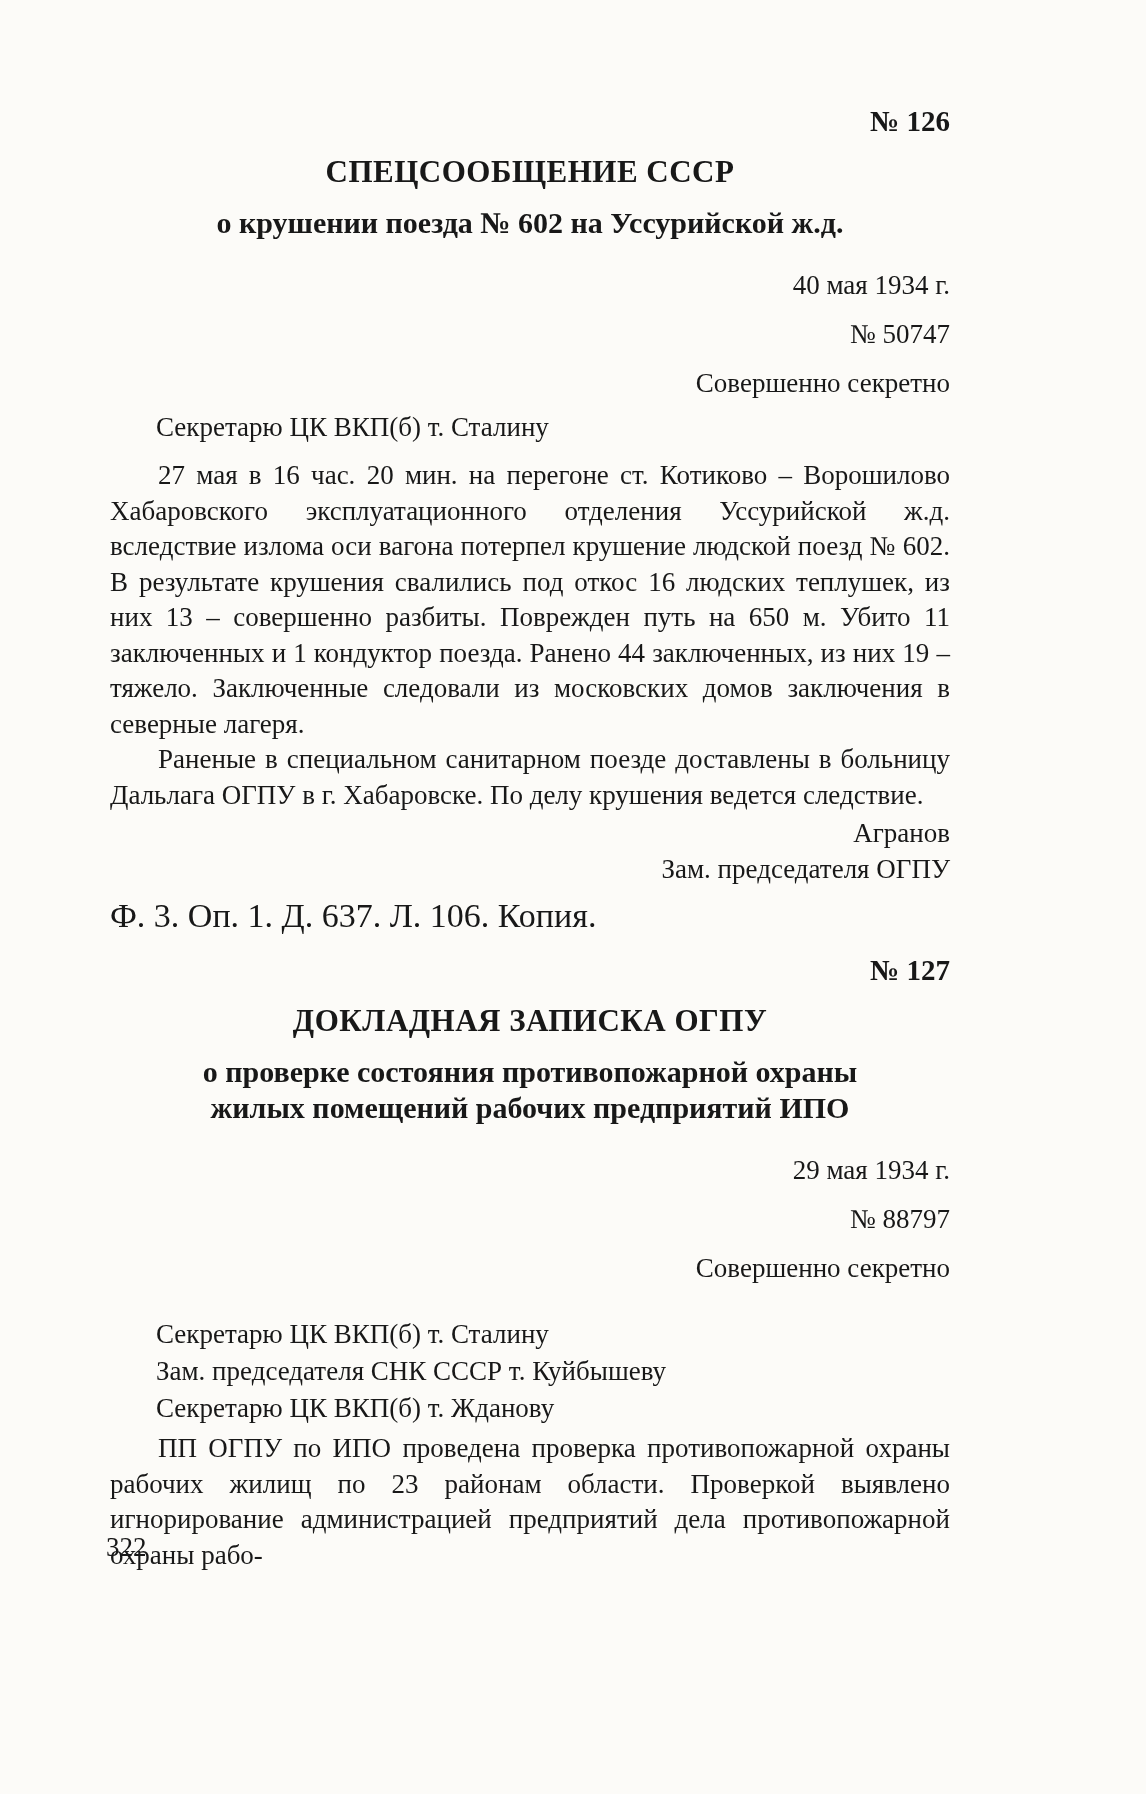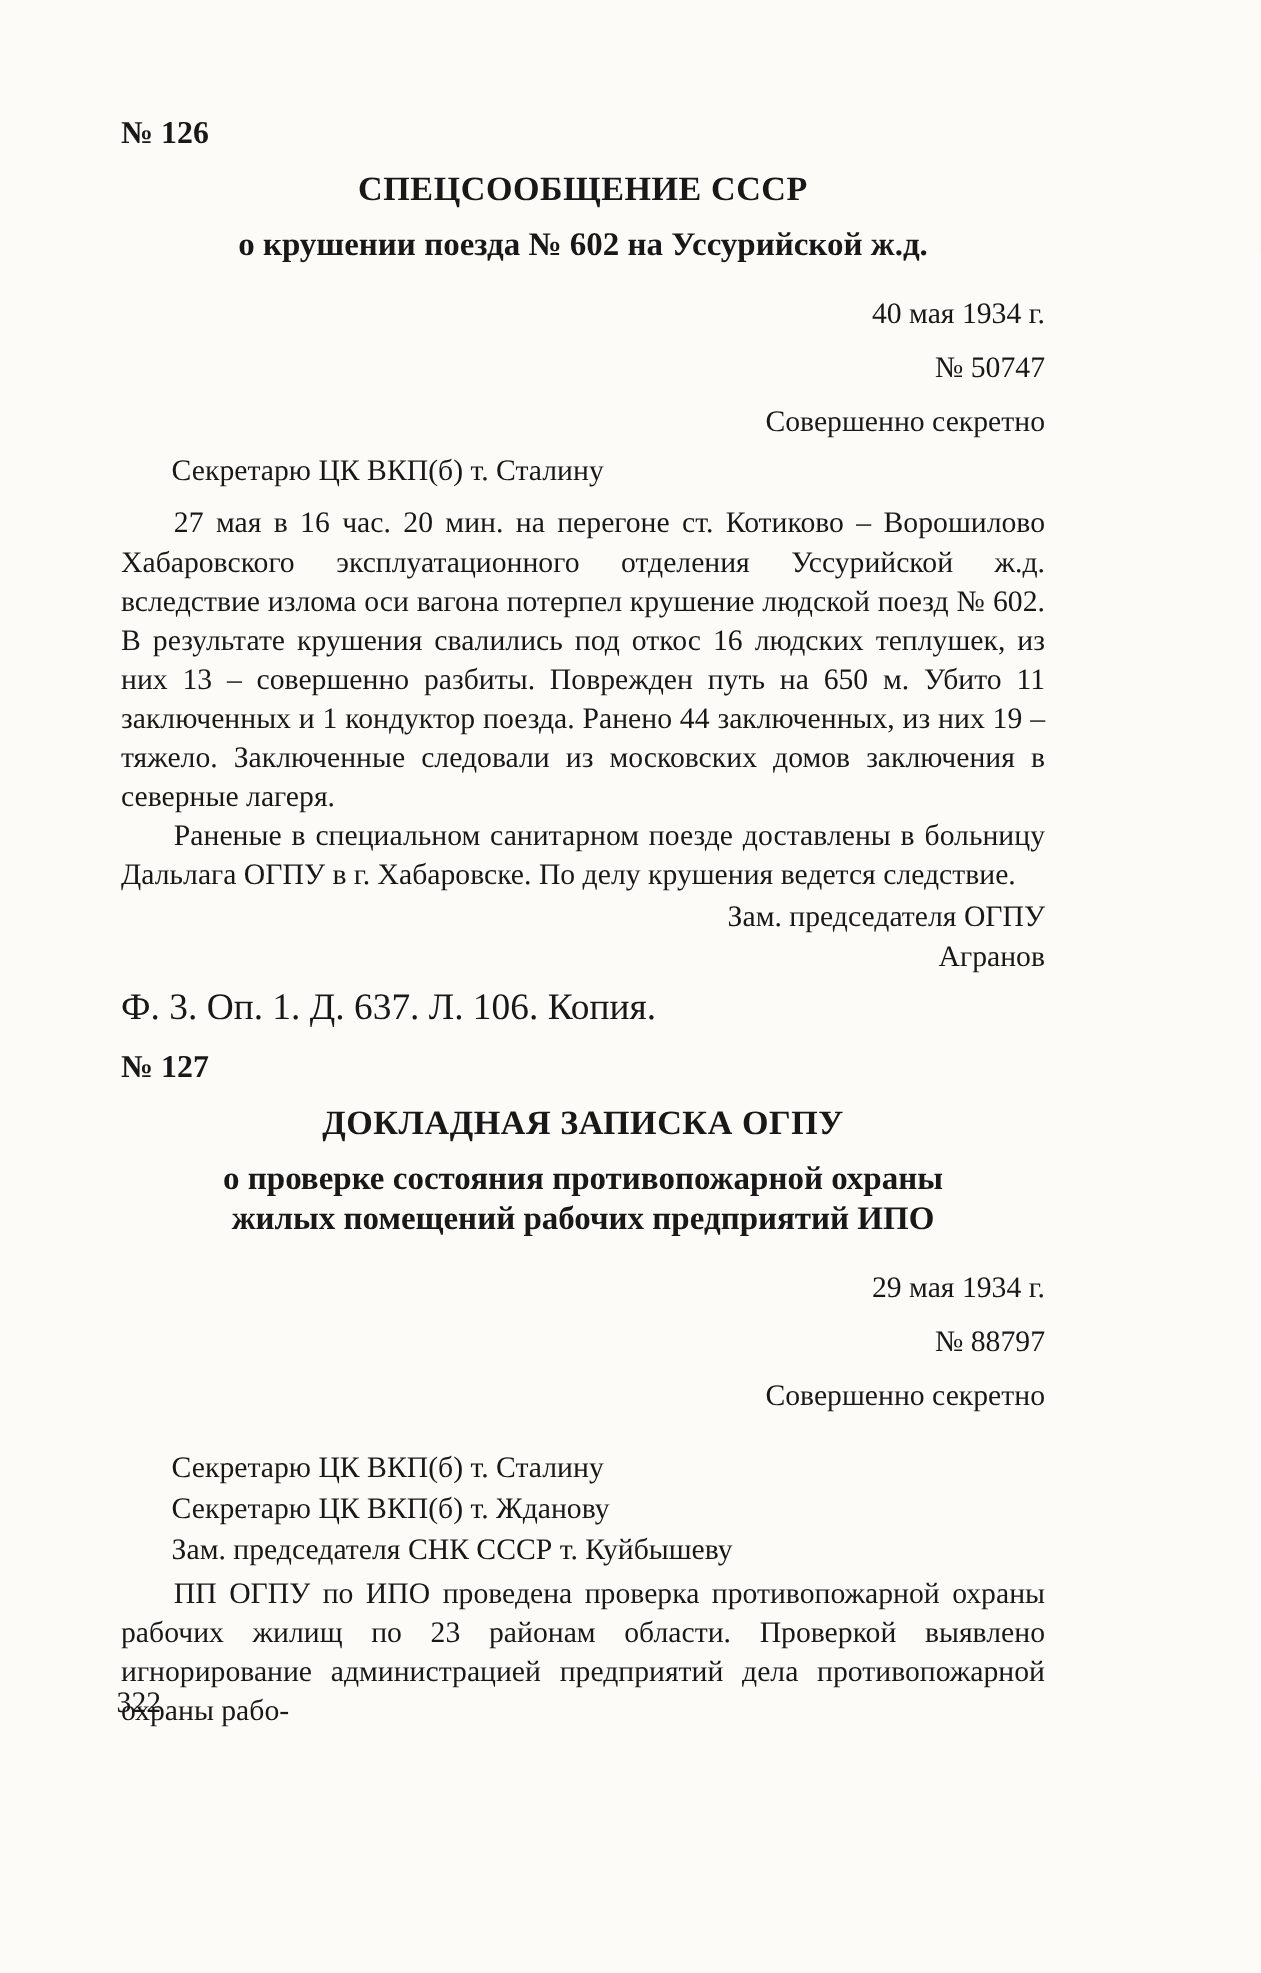--- a/index.html
+++ b/index.html
@@ -14,21 +14,21 @@
     box-sizing: border-box;
     background: #fcfbf8;
     padding: 104px 196px 0 110px;
     font-family: "Liberation Serif", "DejaVu Serif", serif;
     color: #181818;
     overflow: hidden;
   }
   .doc-number {
     font-size: 29px;
     font-weight: bold;
-    text-align: left;
+    text-align: right;
     line-height: 34px;
   }
   .doc-title {
     font-size: 31px;
     font-weight: bold;
     text-align: center;
     margin: 16px 0 0 0;
     line-height: 36px;
     letter-spacing: 0.5px;
   }
@@ -100,43 +100,43 @@
     <div class="right-line gap-sm">Совершенно секретно</div>
 
     <div class="addressee-block">
       <div class="addressee-line">Секретарю ЦК ВКП(б) т. Сталину</div>
     </div>
 
     <p class="body-para">27 мая в 16 час. 20 мин. на перегоне ст. Котиково – Ворошилово Хабаровского эксплуатационного отделения Уссурийской ж.д. вследствие излома оси вагона потерпел крушение людской поезд № 602. В результате крушения свалились под откос 16 людских теплушек, из них 13 – совершенно разбиты. Поврежден путь на 650 м. Убито 11 заключенных и 1 кондуктор поезда. Ранено 44 заключенных, из них 19 – тяжело. Заключенные следовали из московских домов заключения в северные лагеря.</p>
     <p class="body-para follow">Раненые в специальном санитарном поезде доставлены в больницу Дальлага ОГПУ в г. Хабаровске. По делу крушения ведется следствие.</p>
 
     <div class="signature-block">
+      <div>Агранов</div>
       <div>Зам. председателя ОГПУ</div>
-      <div>Агранов</div>
     </div>
 
     <div class="archive-ref">Ф. 3. Оп. 1. Д. 637. Л. 106. Копия.</div>
   </section>
 
   <section class="doc-second">
     <div class="doc-number">№ 127</div>
     <div class="doc-title">ДОКЛАДНАЯ ЗАПИСКА ОГПУ</div>
     <div class="doc-subtitle">
       <div>о проверке состояния противопожарной охраны</div>
       <div>жилых помещений рабочих предприятий ИПО</div>
     </div>
 
     <div class="right-line gap-lg">29 мая 1934 г.</div>
     <div class="right-line gap-sm">№ 88797</div>
     <div class="right-line gap-sm">Совершенно секретно</div>
 
     <div class="addressee-block" style="margin-top:30px;">
       <div class="addressee-line">Секретарю ЦК ВКП(б) т. Сталину</div>
+      <div class="addressee-line">Зам. председателя СНК СССР т. Куйбышеву</div>
       <div class="addressee-line">Секретарю ЦК ВКП(б) т. Жданову</div>
-      <div class="addressee-line">Зам. председателя СНК СССР т. Куйбышеву</div>
     </div>
 
     <p class="body-para" style="margin-top:4px;">ПП ОГПУ по ИПО проведена проверка противопожарной охраны рабочих жилищ по 23 районам области. Проверкой выявлено игнорирование администрацией предприятий дела противопожарной охраны рабо-</p>
   </section>
 
   <div class="page-number">322</div>
 
 </div>
 
 </body></html>

